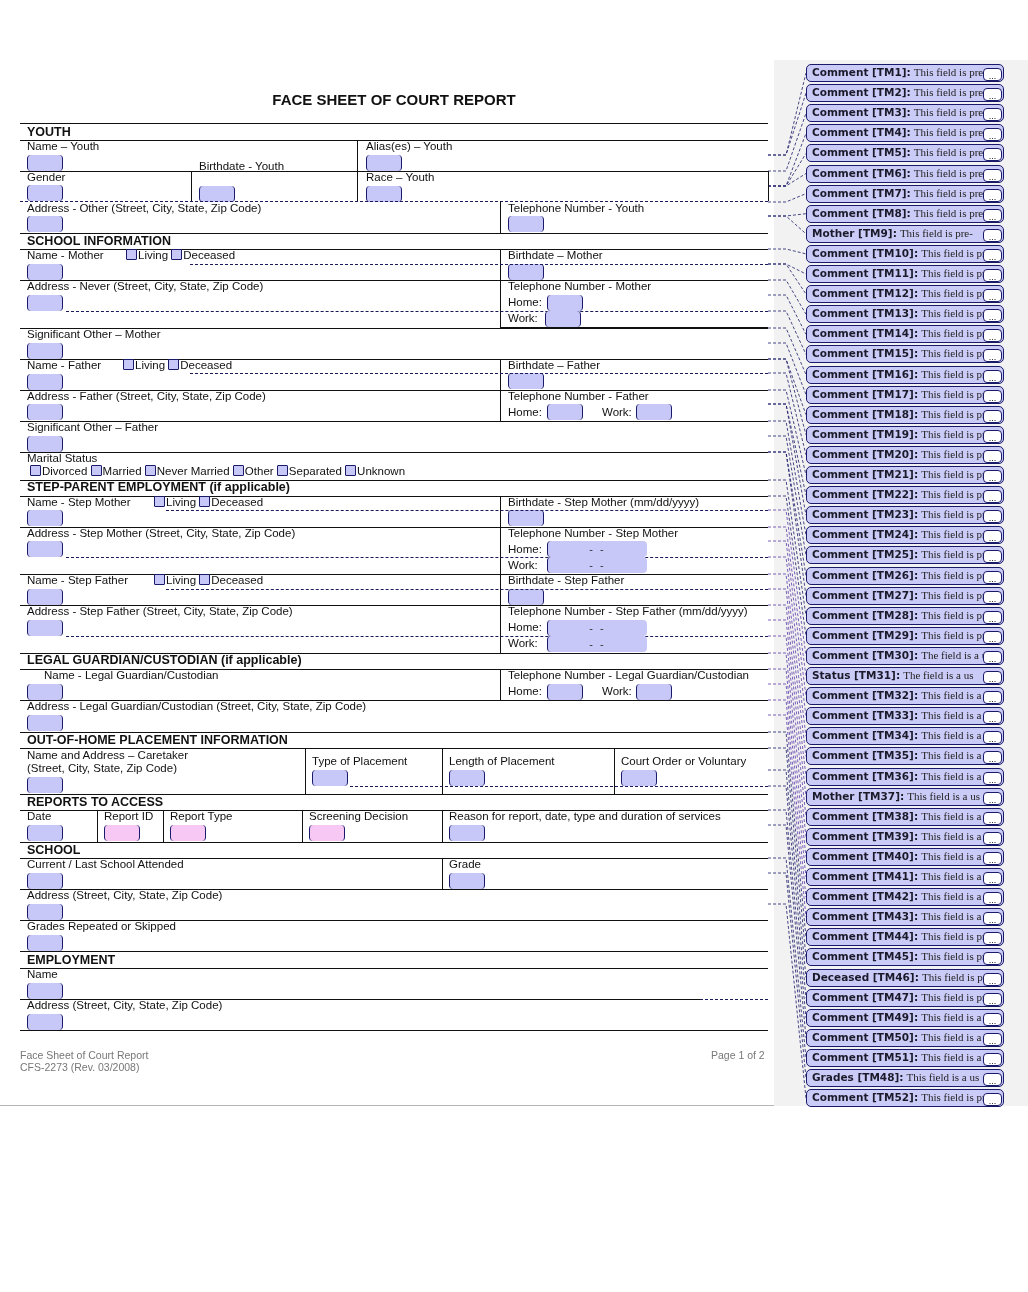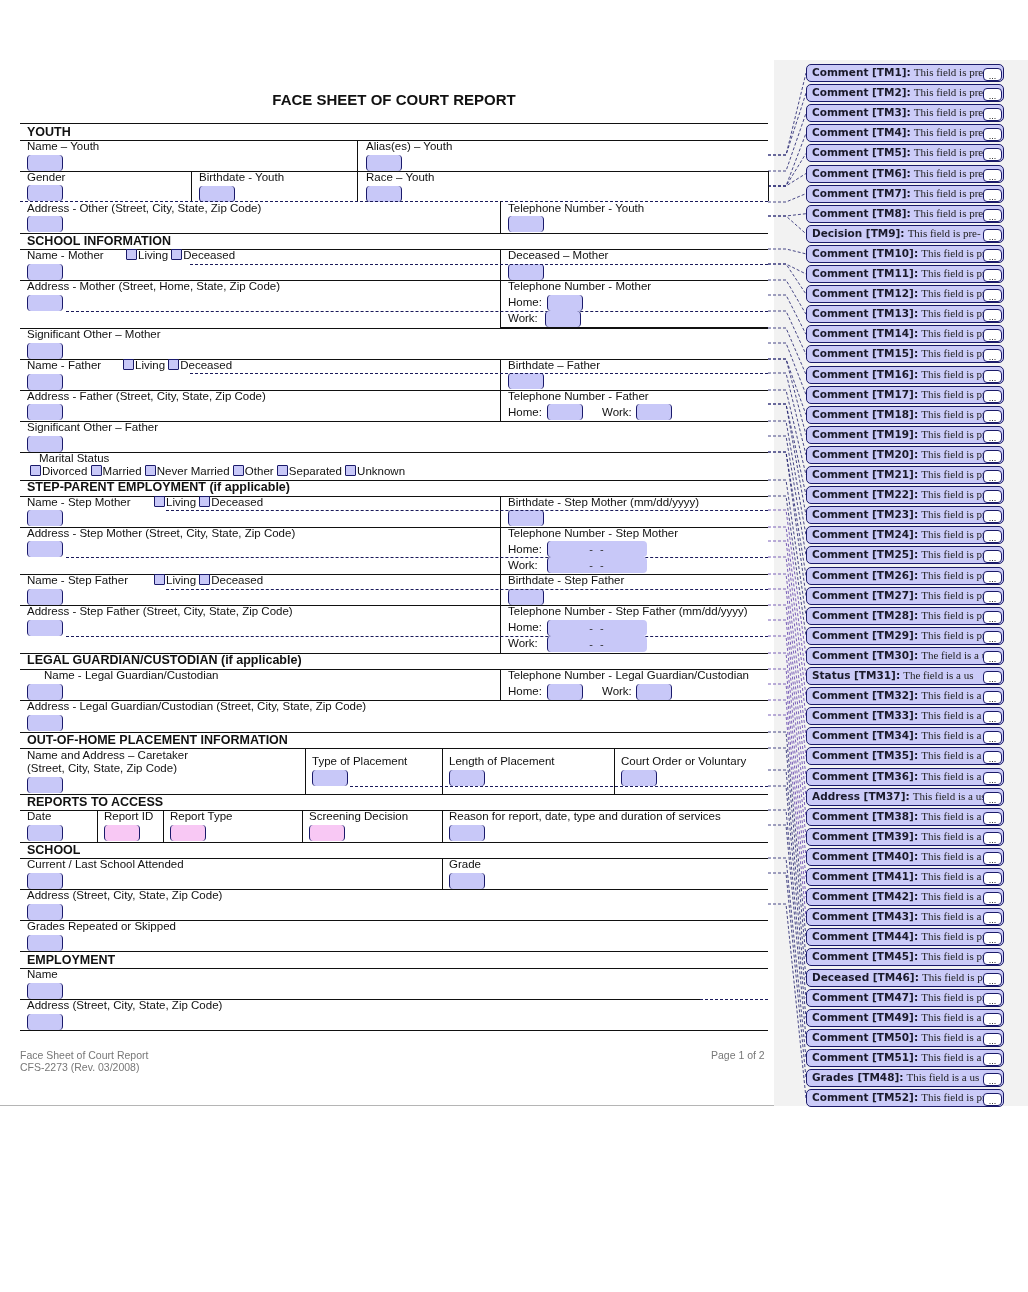--- a/index.html
+++ b/index.html
@@ -91,44 +91,44 @@
   <div class="hl" style="left:20px;width:748px;top:140px"></div>
   <div class="lbl" style="left:27px;top:140px">Name – Youth</div>
   <div class="fld" style="left:27px;top:155px"></div>
   <div class="vl" style="left:357px;top:140px;height:61px"></div>
   <div class="lbl" style="left:366px;top:140px">Alias(es) – Youth</div>
   <div class="fld" style="left:366px;top:155px"></div>
   <div class="hl" style="left:20px;width:748px;top:171px"></div>
   <div class="lbl" style="left:27px;top:171px">Gender</div>
   <div class="fld" style="left:27px;top:185px"></div>
   <div class="vl" style="left:191px;top:171px;height:30px"></div>
-  <div class="lbl" style="left:199px;top:171px">Birthdate - Youth</div>
+  <div class="lbl" style="left:199px;top:160px">Birthdate - Youth</div>
   <div class="fld" style="left:199px;top:186px"></div>
   <div class="lbl" style="left:366px;top:171px">Race – Youth</div>
   <div class="fld" style="left:366px;top:186px"></div>
   <div class="vl" style="left:768px;top:171px;height:30px"></div>
   <div class="dl" style="left:20px;width:748px;top:201px"></div>
   <div class="lbl" style="left:27px;top:202px">Address - Other  (Street, City, State, Zip Code)</div>
   <div class="fld" style="left:27px;top:216px"></div>
   <div class="vl" style="left:500px;top:201px;height:32px"></div>
   <div class="lbl" style="left:508px;top:202px">Telephone Number - Youth</div>
   <div class="fld" style="left:508px;top:216px"></div>
   <div class="hl" style="left:20px;width:748px;top:233px"></div>
 
   <div class="sec" style="left:27px;top:234px">SCHOOL INFORMATION</div>
   <div class="hl" style="left:20px;width:748px;top:249px"></div>
   <div class="lbl" style="left:27px;top:249px">Name - Mother</div>
   <div class="lbl" style="left:126px;top:249px"><span class="cb"></span><span>Living</span> <span class="cb"></span><span>Deceased</span></div>
   <div class="fld" style="left:27px;top:264px"></div>
   <div class="vl" style="left:500px;top:249px;height:78px"></div>
-  <div class="lbl" style="left:508px;top:249px">Deceased – Mother</div>
+  <div class="lbl" style="left:508px;top:249px">Birthdate – Mother</div>
   <div class="fld" style="left:508px;top:264px"></div>
   <div class="dl" style="left:190px;width:578px;top:264px"></div>
   <div class="hl" style="left:20px;width:748px;top:280px"></div>
-  <div class="lbl" style="left:27px;top:280px">Address - Mother  (Street, Home, State, Zip Code)</div>
+  <div class="lbl" style="left:27px;top:280px">Address - Never  (Street, City, State, Zip Code)</div>
   <div class="fld" style="left:27px;top:295px"></div>
   <div class="lbl" style="left:508px;top:280px">Telephone Number - Mother</div>
   <div class="lbl" style="left:508px;top:296px">Home:</div>
   <div class="fld" style="left:547px;top:295px"></div>
   <div class="dl" style="left:66px;width:702px;top:311px"></div>
   <div class="lbl" style="left:508px;top:312px">Work:</div>
   <div class="fld" style="left:545px;top:311px"></div>
   <div class="hl" style="left:500px;width:268px;top:327px"></div>
   <div class="hl" style="left:20px;width:748px;top:328px"></div>
   <div class="lbl" style="left:27px;top:328px">Significant Other – Mother</div>
@@ -146,21 +146,21 @@
   <div class="fld" style="left:27px;top:404px"></div>
   <div class="lbl" style="left:508px;top:390px">Telephone Number - Father</div>
   <div class="lbl" style="left:508px;top:406px">Home:</div>
   <div class="fld" style="left:547px;top:404px"></div>
   <div class="lbl" style="left:602px;top:406px">Work:</div>
   <div class="fld" style="left:636px;top:404px"></div>
   <div class="hl" style="left:20px;width:748px;top:421px"></div>
   <div class="lbl" style="left:27px;top:421px">Significant Other – Father</div>
   <div class="fld" style="left:27px;top:436px"></div>
   <div class="hl" style="left:20px;width:748px;top:452px"></div>
-  <div class="lbl" style="left:39px;top:452px">Marital Status</div>
+  <div class="lbl" style="left:27px;top:452px">Marital Status</div>
   <div class="lbl" style="left:30px;top:465px">
     <span class="cb"></span><span>Divorced</span>
     <span class="cb"></span><span>Married</span>
     <span class="cb"></span><span>Never Married</span>
     <span class="cb"></span><span>Other</span>
     <span class="cb"></span><span>Separated</span>
     <span class="cb"></span><span>Unknown</span>
   </div>
   <div class="hl" style="left:20px;width:748px;top:480px"></div>
 
@@ -281,21 +281,21 @@
 
   <div id="comments">
       <div class="comment" style="top: 64px;"><span class="ck">Comment [TM1]:</span> <span class="ct">This field is pre-</span><span class="more">...</span></div>
       <div class="comment" style="top: 84.1px;"><span class="ck">Comment [TM2]:</span> <span class="ct">This field is pre-</span><span class="more">...</span></div>
       <div class="comment" style="top: 104.2px;"><span class="ck">Comment [TM3]:</span> <span class="ct">This field is pre-</span><span class="more">...</span></div>
       <div class="comment" style="top: 124.3px;"><span class="ck">Comment [TM4]:</span> <span class="ct">This field is pre-</span><span class="more">...</span></div>
       <div class="comment" style="top: 144.4px;"><span class="ck">Comment [TM5]:</span> <span class="ct">This field is pre-</span><span class="more">...</span></div>
       <div class="comment" style="top: 164.5px;"><span class="ck">Comment [TM6]:</span> <span class="ct">This field is pre-</span><span class="more">...</span></div>
       <div class="comment" style="top: 184.6px;"><span class="ck">Comment [TM7]:</span> <span class="ct">This field is pre-</span><span class="more">...</span></div>
       <div class="comment" style="top: 204.7px;"><span class="ck">Comment [TM8]:</span> <span class="ct">This field is pre-</span><span class="more">...</span></div>
-      <div class="comment" style="top: 224.8px;"><span class="ck">Decision [TM9]:</span> <span class="ct">This field is pre-</span><span class="more">...</span></div>
+      <div class="comment" style="top: 224.8px;"><span class="ck">Mother [TM9]:</span> <span class="ct">This field is pre-</span><span class="more">...</span></div>
       <div class="comment" style="top: 244.9px;"><span class="ck">Comment [TM10]:</span> <span class="ct">This field is pre-</span><span class="more">...</span></div>
       <div class="comment" style="top: 265px;"><span class="ck">Comment [TM11]:</span> <span class="ct">This field is pre-</span><span class="more">...</span></div>
       <div class="comment" style="top: 285.1px;"><span class="ck">Comment [TM12]:</span> <span class="ct">This field is pre-</span><span class="more">...</span></div>
       <div class="comment" style="top: 305.2px;"><span class="ck">Comment [TM13]:</span> <span class="ct">This field is pre-</span><span class="more">...</span></div>
       <div class="comment" style="top: 325.3px;"><span class="ck">Comment [TM14]:</span> <span class="ct">This field is pre-</span><span class="more">...</span></div>
       <div class="comment" style="top: 345.4px;"><span class="ck">Comment [TM15]:</span> <span class="ct">This field is pre-</span><span class="more">...</span></div>
       <div class="comment" style="top: 365.5px;"><span class="ck">Comment [TM16]:</span> <span class="ct">This field is pre-</span><span class="more">...</span></div>
       <div class="comment" style="top: 385.6px;"><span class="ck">Comment [TM17]:</span> <span class="ct">This field is pre-</span><span class="more">...</span></div>
       <div class="comment" style="top: 405.7px;"><span class="ck">Comment [TM18]:</span> <span class="ct">This field is pre-</span><span class="more">...</span></div>
       <div class="comment" style="top: 425.8px;"><span class="ck">Comment [TM19]:</span> <span class="ct">This field is pre-</span><span class="more">...</span></div>
@@ -309,21 +309,21 @@
       <div class="comment" style="top: 586.6px;"><span class="ck">Comment [TM27]:</span> <span class="ct">This field is pre-</span><span class="more">...</span></div>
       <div class="comment" style="top: 606.7px;"><span class="ck">Comment [TM28]:</span> <span class="ct">This field is pre-</span><span class="more">...</span></div>
       <div class="comment" style="top: 626.8px;"><span class="ck">Comment [TM29]:</span> <span class="ct">This field is pre-</span><span class="more">...</span></div>
       <div class="comment" style="top: 646.9px;"><span class="ck">Comment [TM30]:</span> <span class="ct">The field is a us</span><span class="more">...</span></div>
       <div class="comment" style="top: 667px;"><span class="ck">Status [TM31]:</span> <span class="ct">The field is a us</span><span class="more">...</span></div>
       <div class="comment" style="top: 687.1px;"><span class="ck">Comment [TM32]:</span> <span class="ct">This field is a us</span><span class="more">...</span></div>
       <div class="comment" style="top: 707.2px;"><span class="ck">Comment [TM33]:</span> <span class="ct">This field is a us</span><span class="more">...</span></div>
       <div class="comment" style="top: 727.3px;"><span class="ck">Comment [TM34]:</span> <span class="ct">This field is a us</span><span class="more">...</span></div>
       <div class="comment" style="top: 747.4px;"><span class="ck">Comment [TM35]:</span> <span class="ct">This field is a us</span><span class="more">...</span></div>
       <div class="comment" style="top: 767.5px;"><span class="ck">Comment [TM36]:</span> <span class="ct">This field is a us</span><span class="more">...</span></div>
-      <div class="comment" style="top: 787.6px;"><span class="ck">Address [TM37]:</span> <span class="ct">This field is a us</span><span class="more">...</span></div>
+      <div class="comment" style="top: 787.6px;"><span class="ck">Mother [TM37]:</span> <span class="ct">This field is a us</span><span class="more">...</span></div>
       <div class="comment" style="top: 807.7px;"><span class="ck">Comment [TM38]:</span> <span class="ct">This field is a us</span><span class="more">...</span></div>
       <div class="comment" style="top: 827.8px;"><span class="ck">Comment [TM39]:</span> <span class="ct">This field is a us</span><span class="more">...</span></div>
       <div class="comment" style="top: 847.9px;"><span class="ck">Comment [TM40]:</span> <span class="ct">This field is a us</span><span class="more">...</span></div>
       <div class="comment" style="top: 868px;"><span class="ck">Comment [TM41]:</span> <span class="ct">This field is a us</span><span class="more">...</span></div>
       <div class="comment" style="top: 888.1px;"><span class="ck">Comment [TM42]:</span> <span class="ct">This field is a us</span><span class="more">...</span></div>
       <div class="comment" style="top: 908.2px;"><span class="ck">Comment [TM43]:</span> <span class="ct">This field is a us</span><span class="more">...</span></div>
       <div class="comment" style="top: 928.3px;"><span class="ck">Comment [TM44]:</span> <span class="ct">This field is pre-</span><span class="more">...</span></div>
       <div class="comment" style="top: 948.4px;"><span class="ck">Comment [TM45]:</span> <span class="ct">This field is pre-</span><span class="more">...</span></div>
       <div class="comment" style="top: 968.5px;"><span class="ck">Deceased [TM46]:</span> <span class="ct">This field is pre-</span><span class="more">...</span></div>
       <div class="comment" style="top: 988.6px;"><span class="ck">Comment [TM47]:</span> <span class="ct">This field is pre-</span><span class="more">...</span></div>

